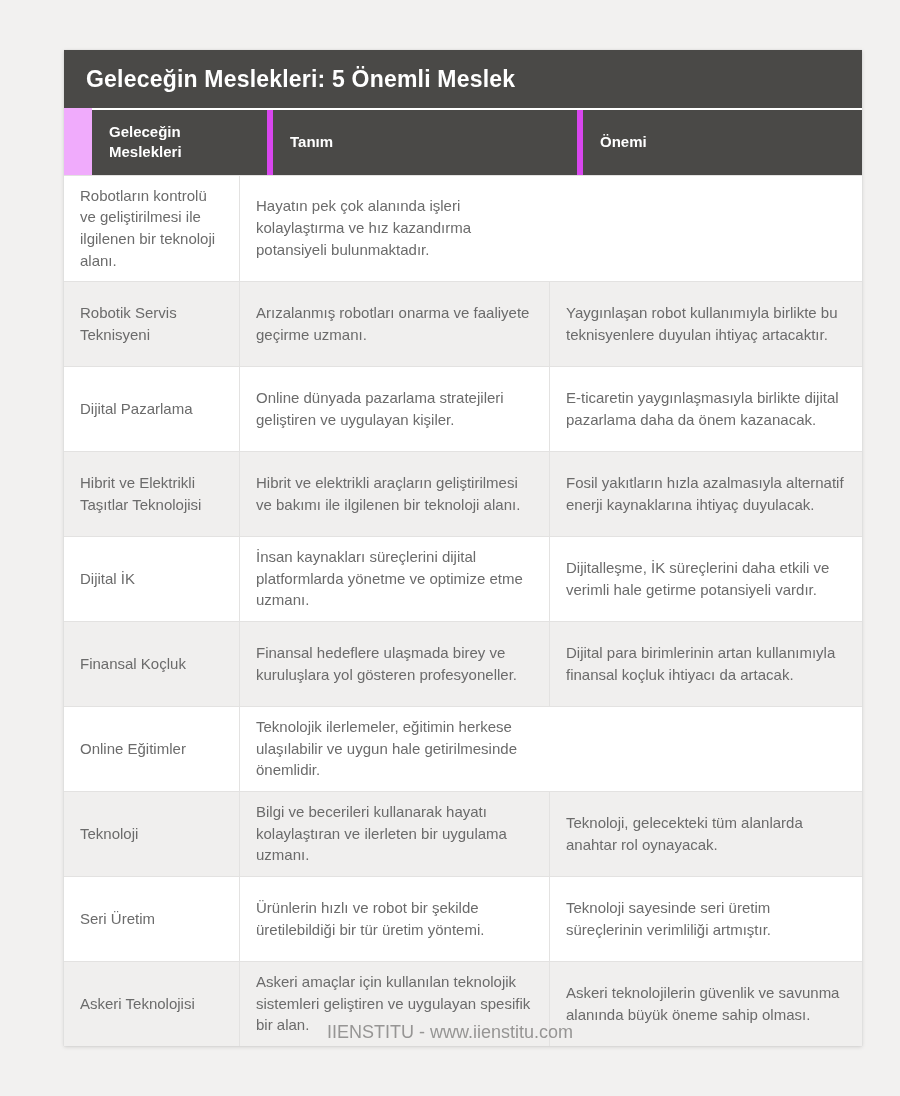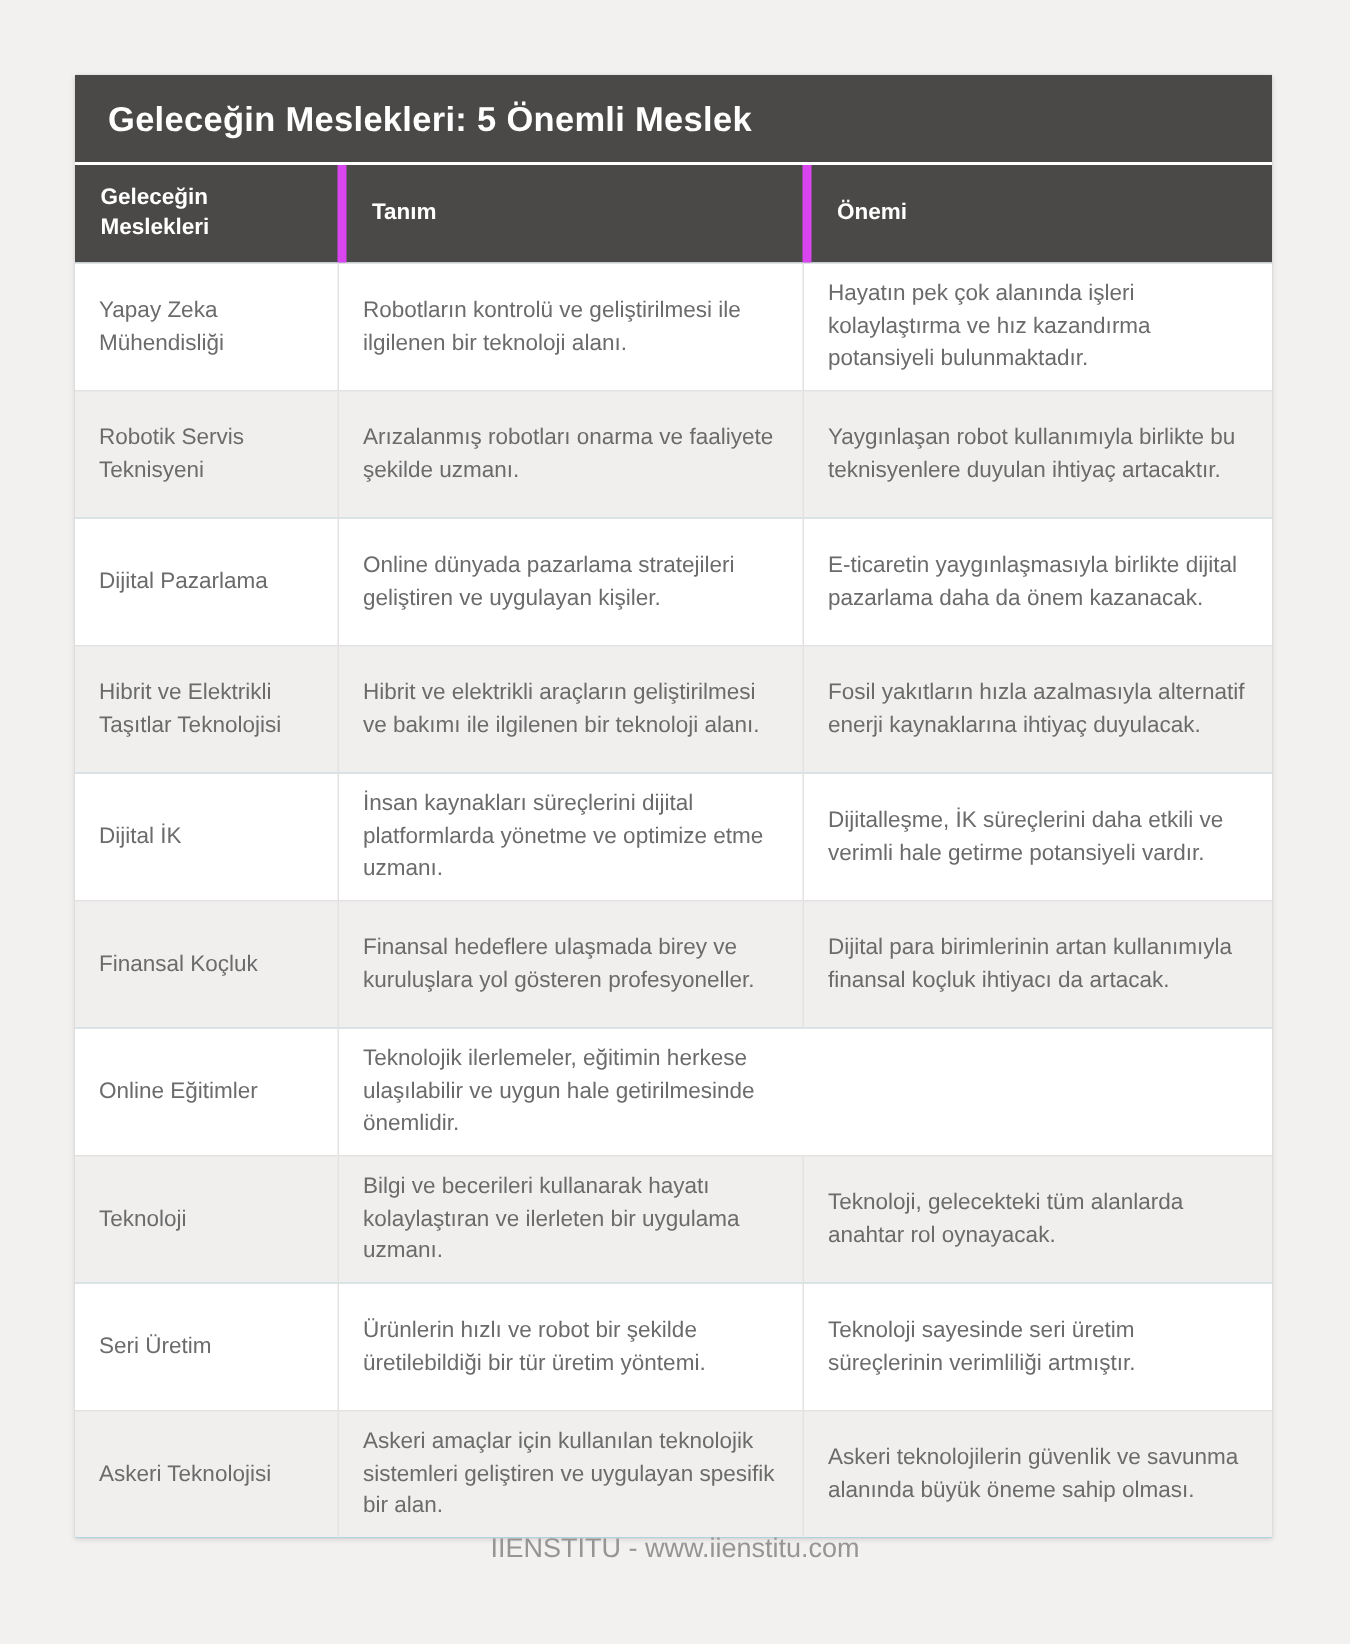--- a/index.html
+++ b/index.html
@@ -4,38 +4,39 @@
 <style>
   * { box-sizing: border-box; margin: 0; padding: 0; }
   html, body {
     width: 900px; height: 1096px;
     background: var(--page-bg, #f2f1f0);
     font-family: "Liberation Sans", "DejaVu Sans", sans-serif;
     position: relative;
   }
   .card {
     position: absolute;
-    left: 50px; top: 50px;
+    left: 64px; top: 50px;
     width: 798px;
-    background: #0ea5e9;
+    background: #f0abfc;
     box-shadow: 0 1px 4px rgba(0,0,0,0.14), 0 0 1px rgba(0,0,0,0.10);
   }
   .title-bar {
     background: var(--header-bg, #4a4947);
     color: #ffffff;
     font-size: 23px;
     font-weight: bold;
     padding: 16px 22px 15px 22px;
     letter-spacing: 0.2px;
   }
   .head-row {
     display: grid;
     grid-template-columns: 175px 310px 1fr;
     background: var(--header-bg, #4a4947);
     border-top: 2px solid #ffffff;
+    margin-left: 28px;
   }
   .head-cell {
     color: #ffffff;
     font-weight: bold;
     font-size: 15px;
     line-height: 1.35;
     padding: 12px 17px;
     min-height: 61px;
     display: flex;
     align-items: center;
@@ -75,28 +76,27 @@
   <div class="title-bar">Geleceğin Meslekleri: 5 Önemli Meslek</div>
 
   <div class="head-row">
     <div class="head-cell">Geleceğin Meslekleri</div>
     <div class="head-cell">Tanım</div>
     <div class="head-cell">Önemi</div>
   </div>
 
   <div id="table-body">
   <div class="row">
-    <div class="cell">Yapay Zeka Mühendisliği</div>
     <div class="cell">Robotların kontrolü ve geliştirilmesi ile ilgilenen bir teknoloji alanı.</div>
     <div class="cell">Hayatın pek çok alanında işleri kolaylaştırma ve hız kazandırma potansiyeli bulunmaktadır.</div>
   </div>
 
   <div class="row alt">
     <div class="cell">Robotik Servis Teknisyeni</div>
-    <div class="cell">Arızalanmış robotları onarma ve faaliyete şekilde uzmanı.</div>
+    <div class="cell">Arızalanmış robotları onarma ve faaliyete geçirme uzmanı.</div>
     <div class="cell">Yaygınlaşan robot kullanımıyla birlikte bu teknisyenlere duyulan ihtiyaç artacaktır.</div>
   </div>
 
   <div class="row">
     <div class="cell">Dijital Pazarlama</div>
     <div class="cell">Online dünyada pazarlama stratejileri geliştiren ve uygulayan kişiler.</div>
     <div class="cell">E-ticaretin yaygınlaşmasıyla birlikte dijital pazarlama daha da önem kazanacak.</div>
   </div>
 
   <div class="row alt">

